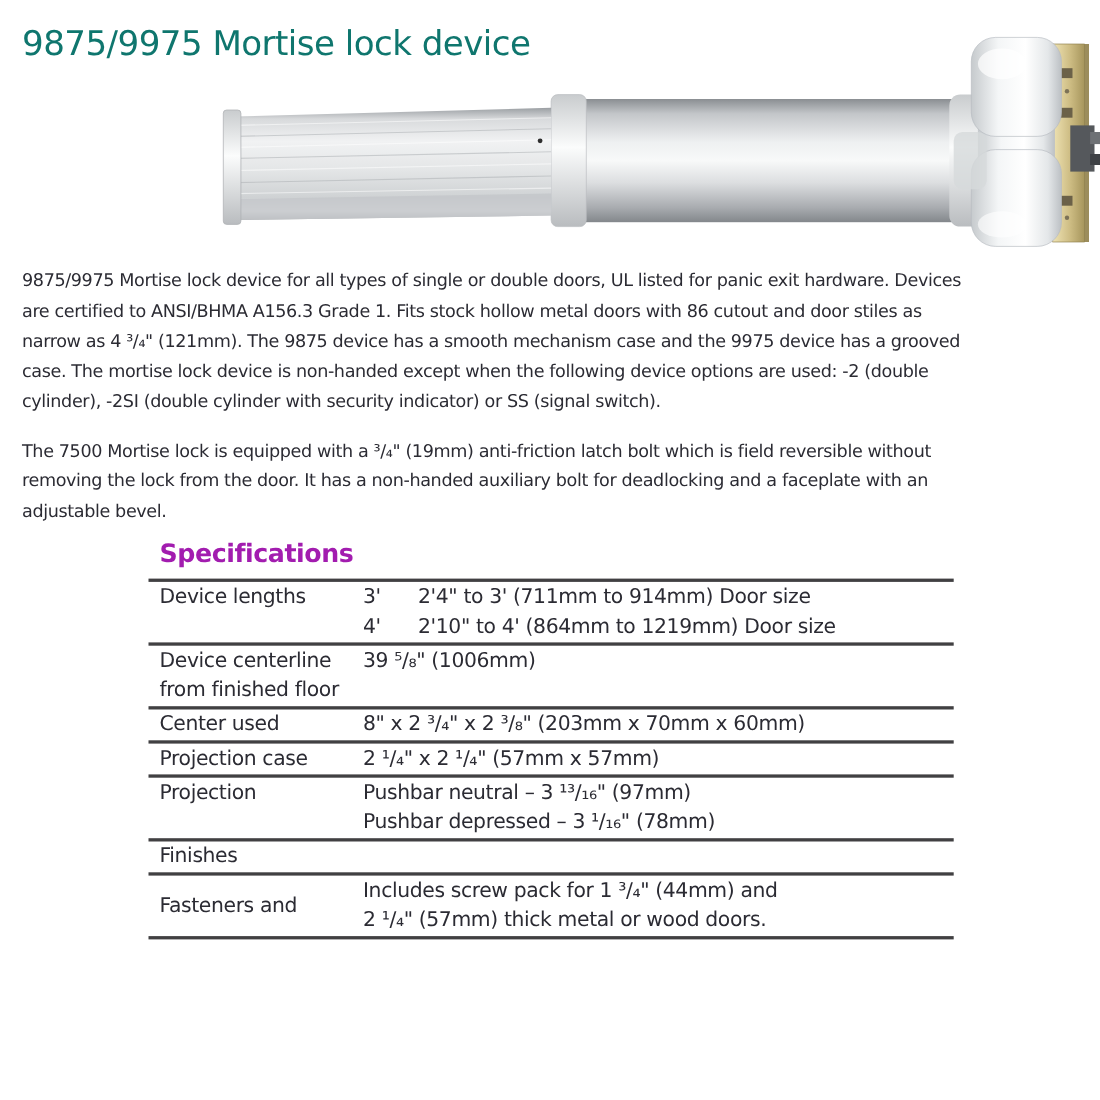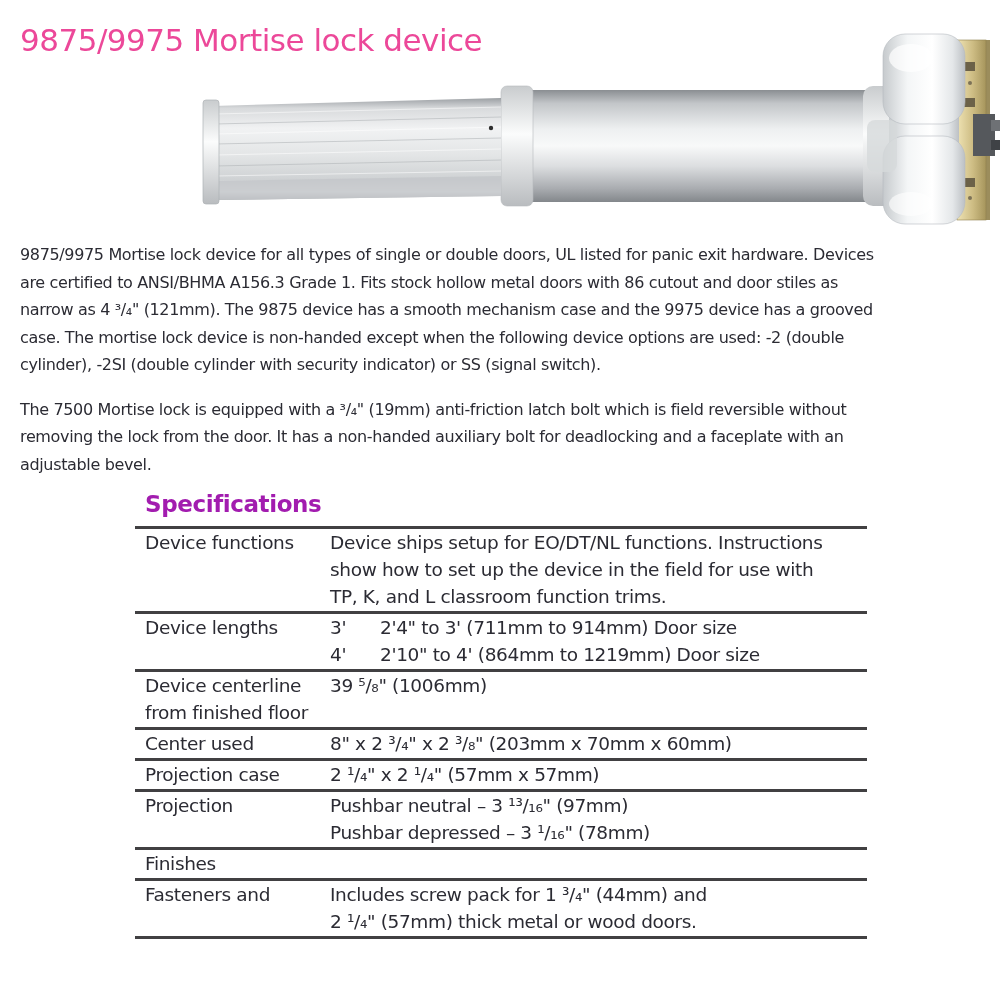--- a/index.html
+++ b/index.html
@@ -5,21 +5,21 @@
   html,body{margin:0;padding:0;}
   body{
     width:1000px;height:1000px;position:relative;overflow:hidden;
     background:#ffffff;
     font-family:"DejaVu Sans","Liberation Sans",sans-serif;
     color:#2b2b33;
   }
   .page-title{
     position:absolute;left:20px;top:22px;
     font-size:31px;font-weight:400;letter-spacing:-0.5px;
-    color:#ec4899;margin:0;
+    color:#0f766e;margin:0;
   }
   .product-figure{
     position:absolute;left:195px;top:28px;width:805px;height:202px;
   }
   .intro{
     position:absolute;left:20px;top:241px;width:858px;
     font-size:16px;line-height:27.5px;letter-spacing:-0.35px;
   }
   .intro p{margin:0 0 17px 0;}
   .spec-heading{
@@ -27,21 +27,21 @@
     font-size:23px;font-weight:bold;letter-spacing:-0.4px;
     color:#a21caf;margin:0;
   }
   .spec-table{
     position:absolute;left:135px;top:526px;width:732px;
     font-size:18.5px;line-height:27px;letter-spacing:-0.35px;
   }
   .spec-row{
     display:flex;border-top:3px solid #414042;padding:0 0 1px 0;
   }
-  .spec-row:last-child{border-bottom:3px solid #414042;}
+  .spec-row:last-child{border-bottom:3px solid #414042;align-items:center;}
   .spec-label{width:195px;flex-shrink:0;padding-left:10px;box-sizing:border-box;}
   .spec-value{flex:1;white-space:nowrap;}
   .len-row{display:flex;}
   .len-size{width:50px;flex-shrink:0;}
 </style>
 </head>
 <body>
 
 <h1 class="page-title">9875/9975 Mortise lock device</h1>
 
@@ -134,30 +134,20 @@
 
 <div class="intro">
   <p>9875/9975 Mortise lock device for all types of single or double doors, UL listed for panic exit hardware. Devices are certified to ANSI/BHMA A156.3 Grade 1. Fits stock hollow metal doors with 86 cutout and door stiles as narrow as 4 ³/₄" (121mm). The 9875 device has a smooth mechanism case and the 9975 device has a grooved case. The mortise lock device is non-handed except when the following device options are used: -2 (double cylinder), -2SI (double cylinder with security indicator) or SS (signal switch).</p>
   <p>The 7500 Mortise lock is equipped with a ³/₄" (19mm) anti-friction latch bolt which is field reversible without removing the lock from the door. It has a non-handed auxiliary bolt for deadlocking and a faceplate with an adjustable bevel.</p>
 </div>
 
 <h2 class="spec-heading">Specifications</h2>
 
 <div class="spec-table">
 
-  <div class="spec-row">
-    <div class="spec-label">
-      <div>Device functions</div>
-    </div>
-    <div class="spec-value">
-      <div>Device ships setup for EO/DT/NL functions. Instructions</div>
-      <div>show how to set up the device in the field for use with</div>
-      <div>TP, K, and L classroom function trims.</div>
-    </div>
-  </div>
 
   <div class="spec-row">
     <div class="spec-label">
       <div>Device lengths</div>
     </div>
     <div class="spec-value">
       <div class="len-row">
         <span class="len-size">3'</span>
         <span>2'4" to 3' (711mm to 914mm) Door size</span>
       </div>

